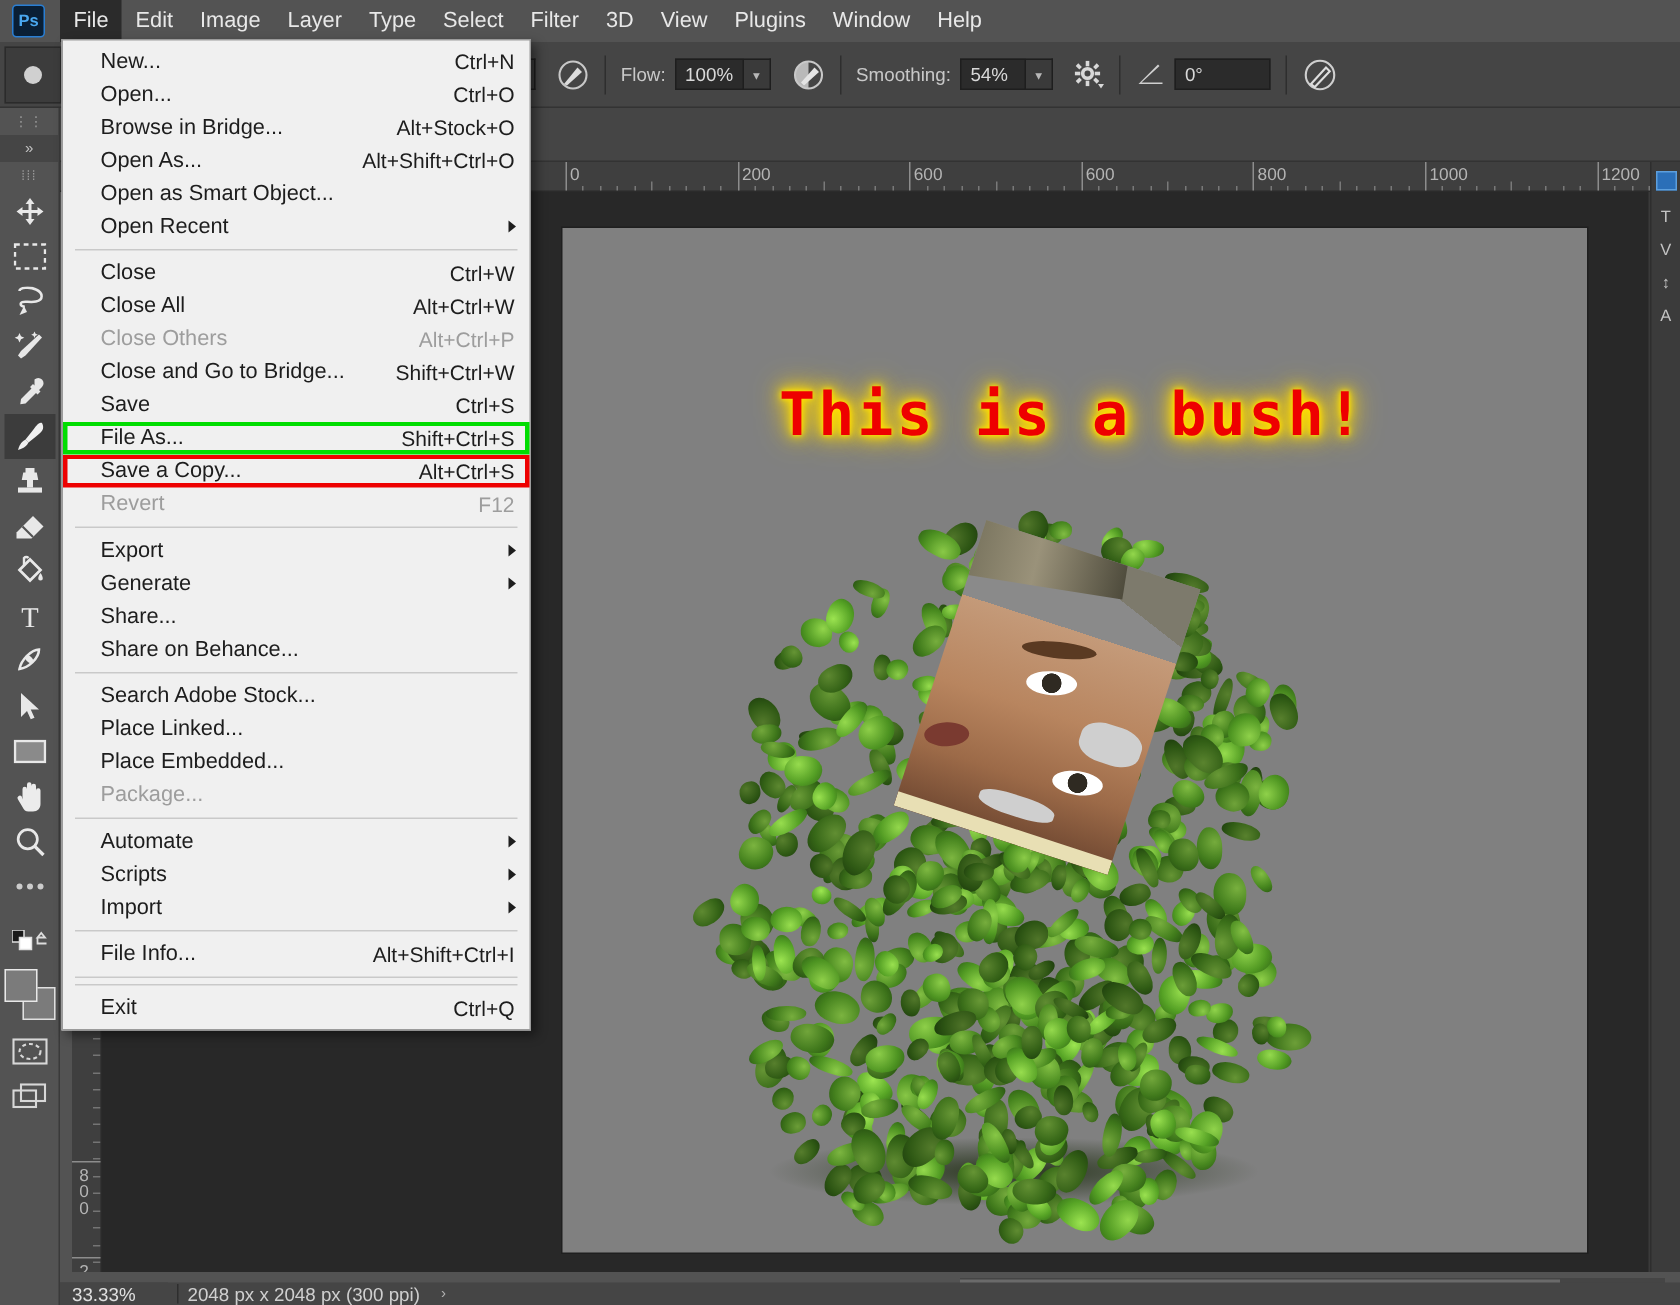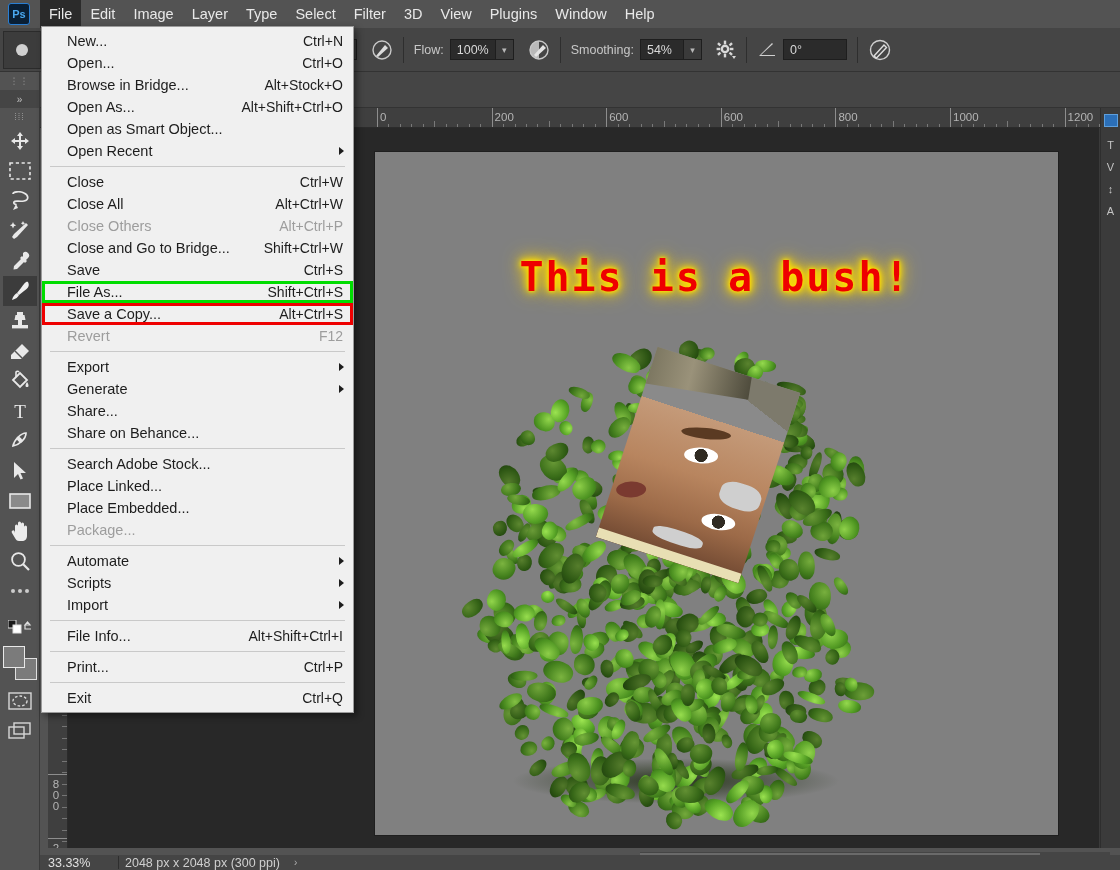--- a/index.html
+++ b/index.html
@@ -1382,24 +1382,20 @@
         <div class="mrow">
           <span class="mlabel">Import</span>
           <span class="marrow"></span>
         </div>
         <div class="msep"></div>
         <div class="mrow">
           <span class="mlabel">File Info...</span>
           <span class="maccel">Alt+Shift+Ctrl+I</span>
         </div>
         <div class="msep"></div>
-        <div class="mrow">
-          <span class="mlabel">Print...</span>
-          <span class="maccel">Ctrl+P</span>
-        </div>
         <div class="msep"></div>
         <div class="mrow">
           <span class="mlabel">Exit</span>
           <span class="maccel">Ctrl+Q</span>
         </div>
       </div>
   </div>
 
 </div>
 

